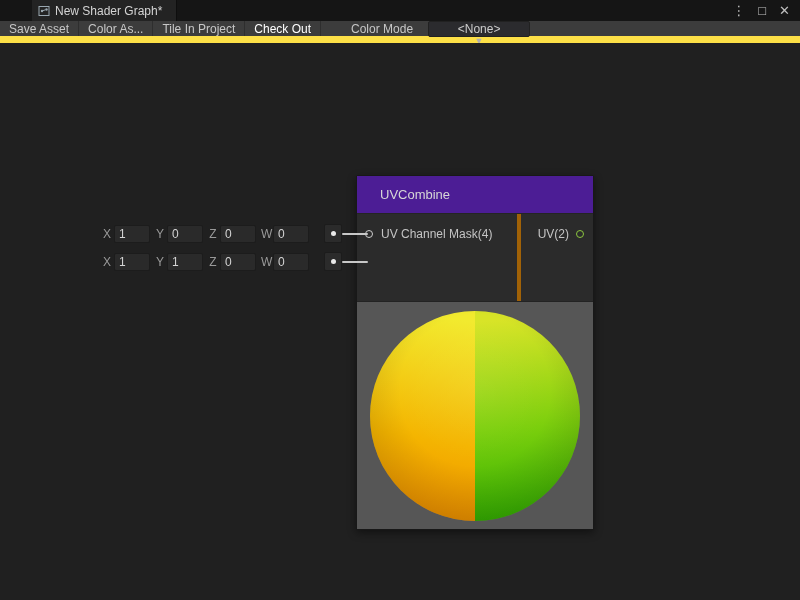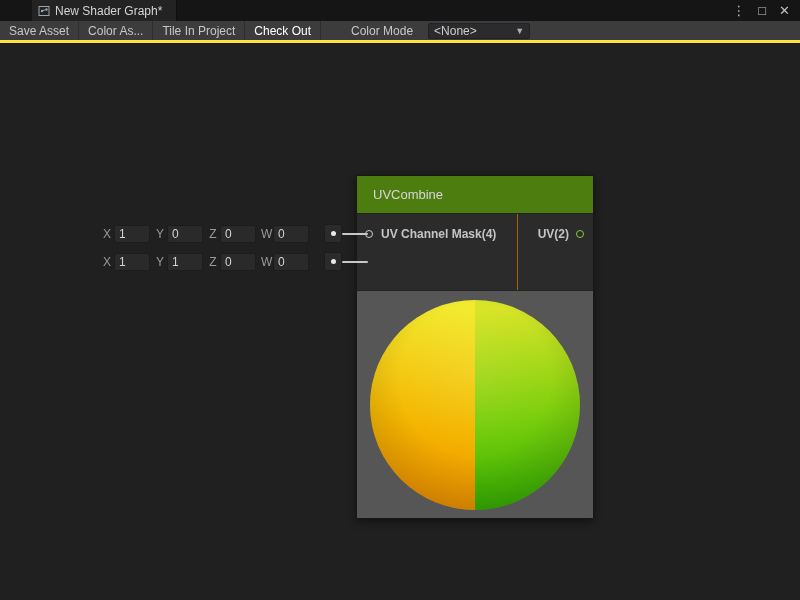--- a/index.html
+++ b/index.html
@@ -32,21 +32,21 @@
     display: flex; align-items: center; gap: 13px;
     padding-right: 10px;
     color: #c0c0c0; font-size: 13px;
   }
   .win-controls span { cursor: default; line-height: 1; }
 
   
   .toolbar {
     position: absolute; top: 21px; left: 0; right: 0; height: 22px;
     background: #3c3c3c;
-    border-bottom: 3px solid #fde047;
+    border-bottom: 7px solid #fde047;
     display: flex; align-items: stretch;
     font-size: 12px; color: #c7c7c7;
   }
   .tbtn {
     display: flex; align-items: center;
     padding: 0 9px;
     border-right: 1px solid #2e2e2e;
     cursor: default; white-space: nowrap;
   }
   .tbtn.disabled { color: #ffffff; }
@@ -56,20 +56,21 @@
   }
   .dropdown {
     display: flex; align-items: center; justify-content: space-between;
     width: 102px; height: 16px;
     background: #2b2b2e;
     border: 1px solid #212121;
     border-radius: 2px;
     padding: 0 5px;
     font-size: 12px; color: #cccccc;
     cursor: default;
+    flex-direction: column;
   }
   .dropdown .arrow { font-size: 9px; color: #b0b0b0; }
   .right-group {
     margin-left: auto;
     display: flex; align-items: stretch;
   }
   .right-group .tbtn { border-left: 1px solid #2e2e2e; border-right: none; }
 
   
   .canvas {
@@ -81,45 +82,45 @@
   .node {
     position: absolute; left: 356px; top: 132px; width: 238px;
     background: #2b2b2b;
     border: 1px solid #181818;
     border-radius: 2px;
     box-shadow: 0 3px 8px rgba(0,0,0,0.45);
     z-index: 2;
   }
   .node-title {
     height: 38px;
-    background: #4d7c0f;
+    background: #4c1d95;
     display: flex; align-items: center;
-    padding-left: 16px;
+    padding-left: 23px;
     font-size: 13px; color: #d6d6d6;
     border-bottom: 1px solid #242424;
     cursor: default;
   }
-  .node-ports { display: flex; height: 76px; font-weight: bold; }
+  .node-ports { display: flex; height: 87px; }
   .node-inputs { flex: 1; padding-top: 6px; }
   .port-row {
     height: 28px;
     display: flex; align-items: center; gap: 8px;
     padding-left: 8px;
     font-size: 12px; color: #c4c4c4;
   }
   .port-circle {
     width: 8px; height: 8px; border-radius: 50%;
     border: 1.5px solid #cfcfcf;
     background: #2b2b2b;
     flex: 0 0 auto;
     cursor: crosshair;
   }
   .node-outputs {
     width: 76px;
-    border-left: 1px solid #a16207;
+    border-left: 4px solid #a16207;
     padding-top: 6px;
   }
   .output-row {
     height: 28px;
     display: flex; align-items: center; justify-content: flex-end; gap: 7px;
     padding-right: 9px;
     font-size: 12px; color: #c4c4c4;
   }
   .port-circle.out { border-color: #8cc63f; }
 

